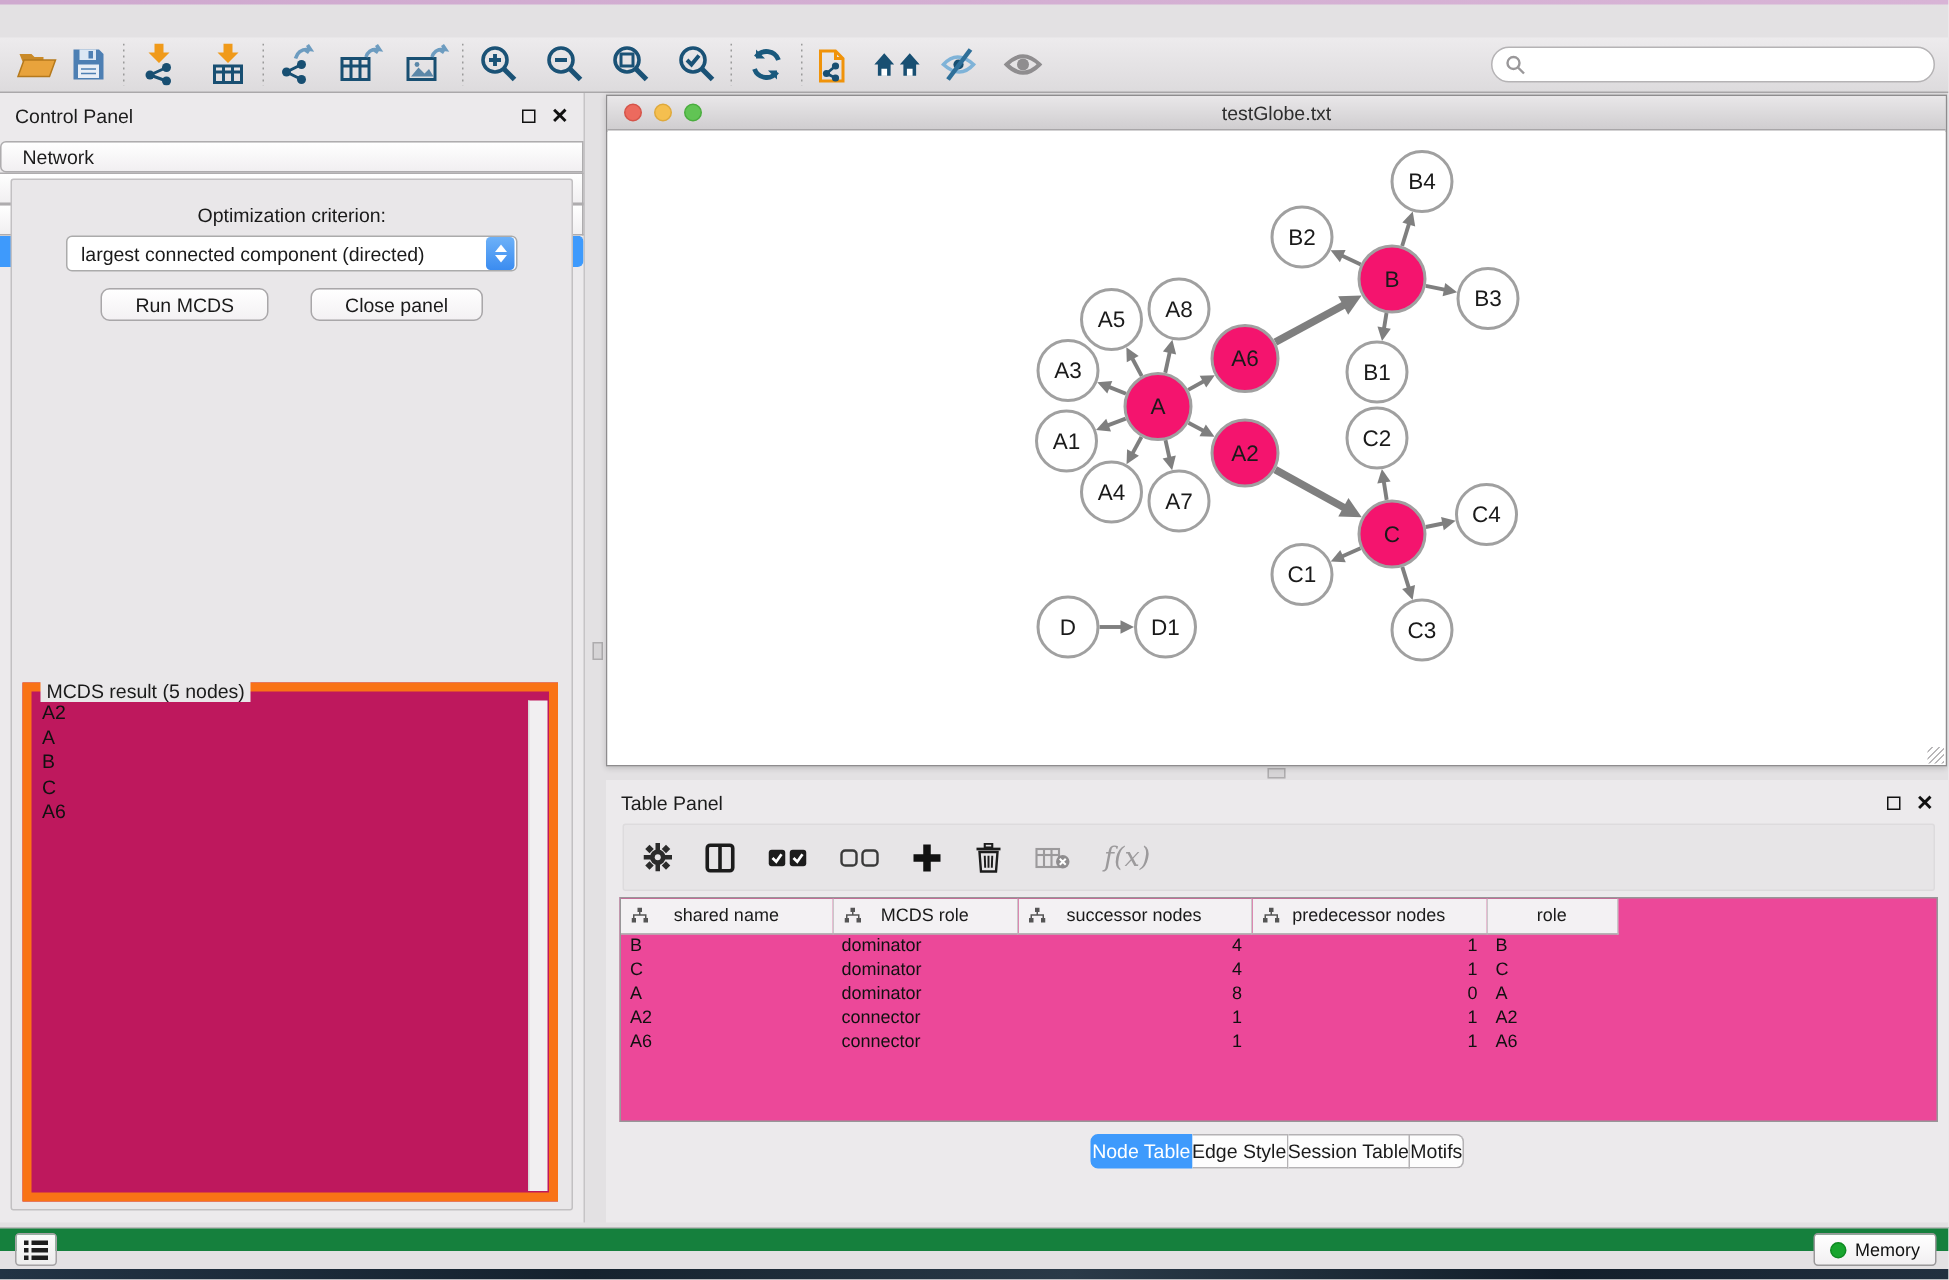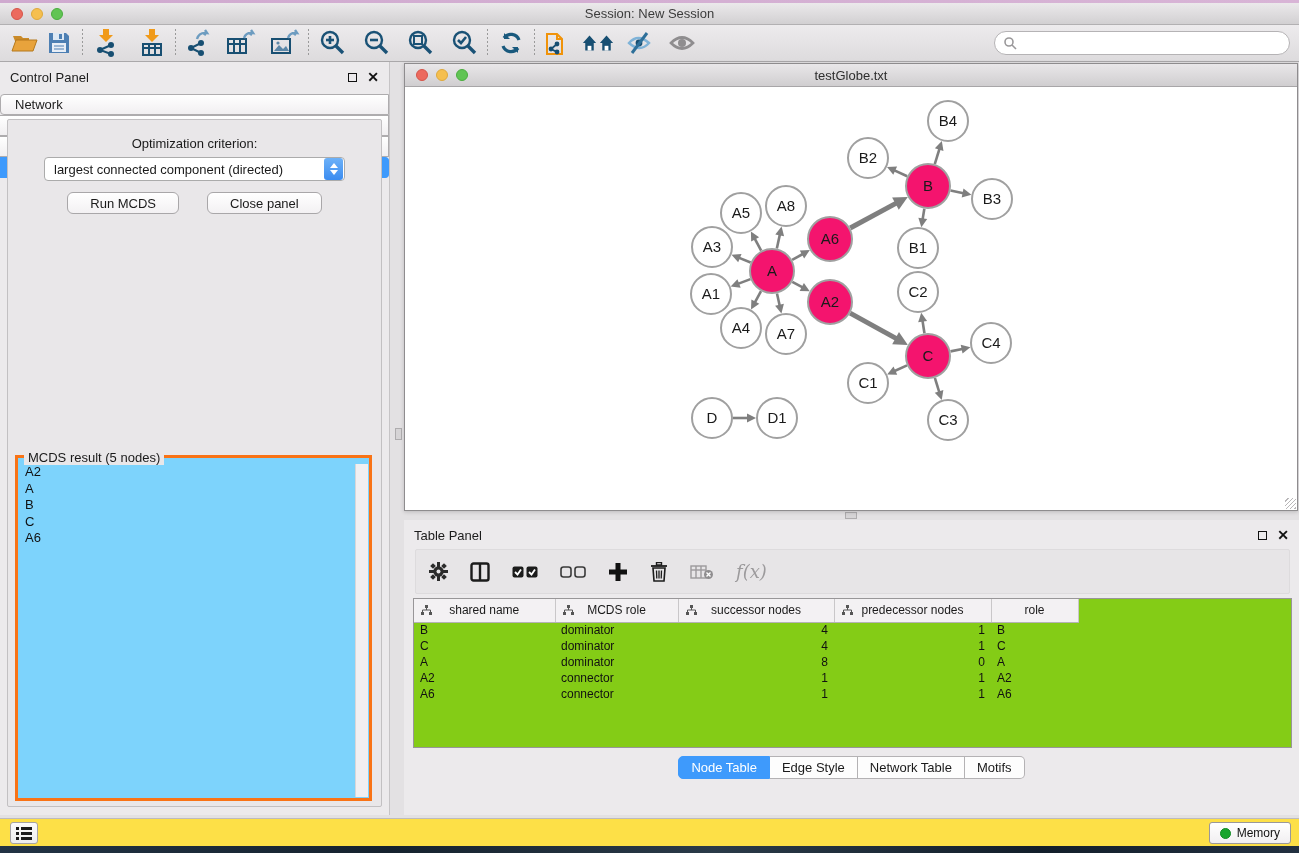--- a/index.html
+++ b/index.html
@@ -58,21 +58,21 @@
   .combo-text { flex:1; font-size:13px; color:#1a1a1a; padding-left:9px; white-space:nowrap; }
   .combo-stepper { width:19px; height:22px; margin-right:1px; background:linear-gradient(#6db1f8,#3b8cf0);
     border-radius:3px; display:flex; flex-direction:column; align-items:center; justify-content:center; gap:2px; }
   .combo-stepper .up { width:0;height:0;border-left:4px solid transparent;border-right:4px solid transparent;border-bottom:5px solid #fff; }
   .combo-stepper .down { width:0;height:0;border-left:4px solid transparent;border-right:4px solid transparent;border-top:5px solid #fff; }
   .btn-row { position:absolute; top:72px; left:0; right:0; display:flex; justify-content:center; gap:28px; }
   .pbtn { height:22px; padding:0 22px; font-size:13px; color:#1a1a1a;
     background:linear-gradient(#ffffff,#f3f1f3); border:1px solid #a9a7a9; border-radius:6px;
     display:flex; align-items:center; }
   .fieldset { position:absolute; left:7px; right:9px; top:335px; bottom:5px;
-    border:3px solid #f97316; background:#7dd3fc; }
+    border:6px solid #f97316; background:#be185d; }
   .fieldset-legend { position:absolute; top:-8px; left:6px; background:#e9e7e9;
     padding:0 4px; font-size:13px; color:#1a1a1a; }
   .mcds-list { position:absolute; left:1px; top:6px; bottom:1px; right:14px; overflow:hidden;
     font-size:13px; color:#111; }
   .mcds-list .list-item { padding:1px 6px; line-height:14.5px; }
   .vtrack { position:absolute; top:6px; bottom:1px; right:1px; width:13px;
     background:#f1eff1; border-left:1px solid #d8d6d8; }
 
   
   .split-dot-v { position:absolute; left:395px; top:428px; width:7px; height:12px;
@@ -91,63 +91,55 @@
     background:repeating-linear-gradient(135deg, transparent, transparent 2px, #b9b7b9 2px, #b9b7b9 3px); }
 
   
   .table-panel { position:absolute; left:404px; top:520px; width:895px; height:295px; background:#eceaec; }
   .tp-toolbar { position:absolute; left:11px; right:9px; top:29px; height:45px;
     background:#e7e5e7; border:1px solid #dddbdd; border-radius:2px;
     display:flex; align-items:center; gap:22px; padding-left:13px; }
   .tp-icon { display:flex; align-items:center; }
   .fx-label { font-family:"DejaVu Serif", serif; font-style:italic; font-size:18px; color:#9c9a9c; }
   .data-table { position:absolute; left:9px; right:7px; top:78px; bottom:67px;
-    background:#84cc16; border:1px solid #989698; overflow:hidden; }
+    background:#ec4899; border:1px solid #989698; overflow:hidden; }
   table.grid { border-collapse:collapse; width:664px; table-layout:fixed; }
   table.grid th { height:23px; background:#f3f1f3; border-right:1px solid #c9c7c9; border-bottom:1px solid #b5b3b5;
     font-size:12px; font-weight:normal; color:#1a1a1a; text-align:center; position:relative; }
   table.grid th .hicon { position:absolute; left:7px; top:6px; }
   table.grid td { font-size:12px; color:#111; height:16px; padding:0 6px; white-space:nowrap; }
   td.al { text-align:left; padding-left:14px; }
   td.ar { text-align:right; padding-right:18px; }
   .tp-tabs { position:absolute; left:0; right:0; bottom:36px; display:flex; justify-content:center; }
-  .tp-tab { height:23px; padding:0 12px; font-size:13px; display:flex; align-items:center;
+  .tp-tab { height:23px; padding:0 0; font-size:13px; display:flex; align-items:center;
     background:#fdfdfd; border:1px solid #b4b2b4; border-left:none; color:#1a1a1a; }
   .tp-tab:first-child { border-left:1px solid #b4b2b4; border-radius:5px 0 0 5px; }
   .tp-tab:last-child { border-radius:0 5px 5px 0; }
   .tp-tab.active { background:#3e9afc; border-color:#3e9afc; color:#fff; }
 
   
-  .statusbar { position:absolute; left:0; top:818px; width:100%; height:28px;
-    background:#fde047; border-top:1px solid #bdbbbd;padding-left:48px; }
+  .statusbar { position:absolute; left:0; top:818px; width:100%; height:16px;
+    background:#15803d; border-top:1px solid #bdbbbd;padding-left:48px; }
   .list-btn { position:absolute; left:10px; top:3px; width:28px; height:22px;
     background:linear-gradient(#fbfbfb,#ededed); border:1px solid #a5a3a5; border-radius:3px;
     display:flex; align-items:center; justify-content:center; }
   .memory-btn { position:absolute; right:8px; top:3px; height:22px; padding:0 10px;
     background:linear-gradient(#ffffff,#f1eff1); border:1px solid #9a989a; border-radius:3px;
     display:flex; align-items:center; gap:6px; font-size:12px; color:#111; }
   .memory-dot { width:11px; height:11px; border-radius:50%; background:#18a52e; border:1px solid #0f8a22; }
   .wallpaper-bottom { position:absolute; left:0; top:846px; width:100%; height:7px;
     background:linear-gradient(90deg,#223344,#15222e 30%,#2a3a48 55%,#121e2a 80%,#223040); }
 </style>
 </head>
 <body>
 
 <div class="app">
 
   <div class="wallpaper-top"></div>
 
-  <div class="titlebar">
-    <div class="traffic">
-      <span class="light red"></span>
-      <span class="light yellow"></span>
-      <span class="light green"></span>
-    </div>
-    <div class="titlebar-title">Session: New Session</div>
-  </div>
 
   <div class="toolbar">
     <div class="tbtn" style="margin-left:8px">
       <svg width="28" height="24" viewBox="0 0 28 24">
           <path d="M2 5 h8 l2 2 h6 v3 h-14 z" fill="#ca8a28"></path>
           <path d="M1 20 L5 9 h21 l-4 11 z" fill="#e8a33c" stroke="#b5791c" stroke-width="1"></path>
         </svg>
     </div>
     <div class="tbtn">
       <svg width="24" height="24" viewBox="0 0 24 24">
@@ -613,21 +605,21 @@
               <td class="ar">1</td>
               <td class="al">A6</td>
             </tr>
           </tbody>
       </table>
     </div>
 
     <div class="tp-tabs">
       <div class="tp-tab active">Node Table</div>
       <div class="tp-tab">Edge Style</div>
-      <div class="tp-tab">Network Table</div>
+      <div class="tp-tab">Session Table</div>
       <div class="tp-tab">Motifs</div>
     </div>
   </div>
 
   <div class="statusbar">
     <div class="list-btn">
       <svg width="16" height="14" viewBox="0 0 16 14">
           <g fill="#1c1c1c">
             <rect x="0" y="1" width="3" height="3"></rect>
             <rect x="5" y="1" width="11" height="3"></rect>

